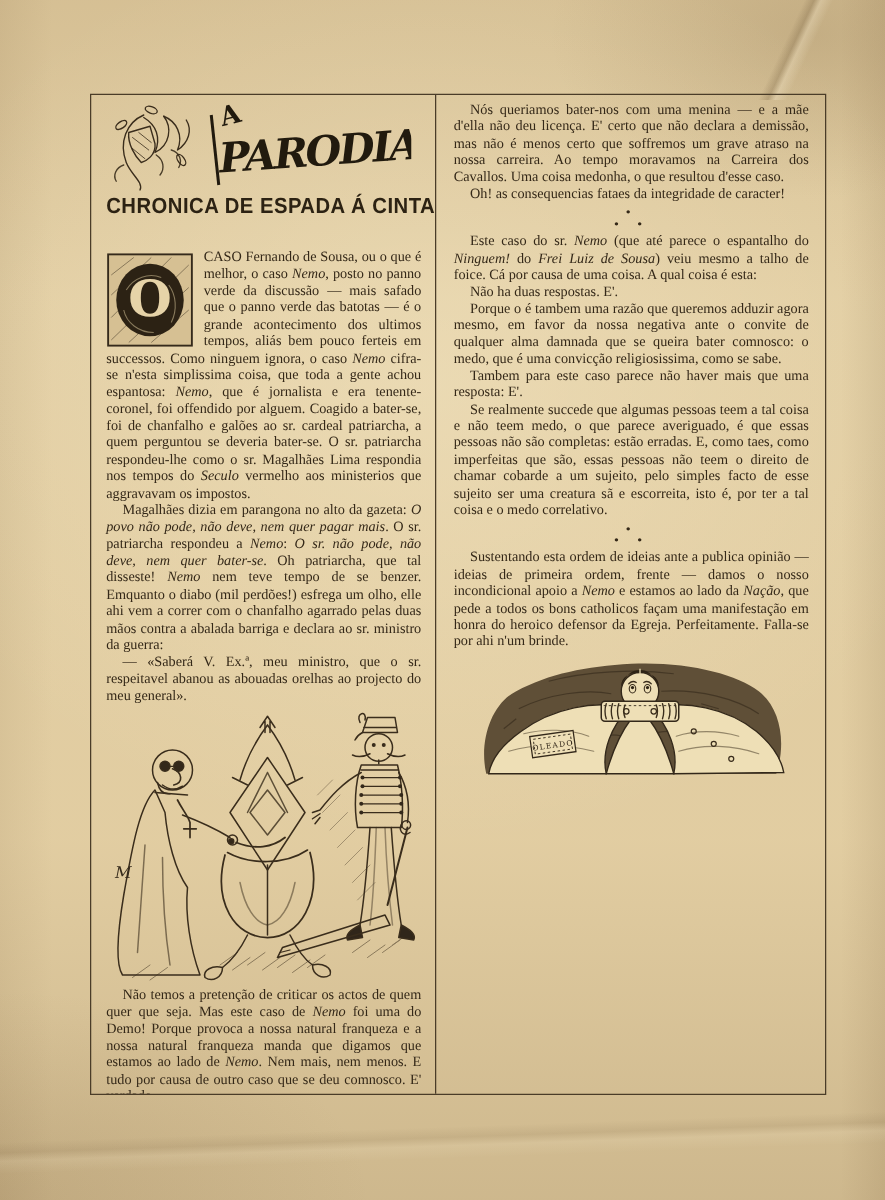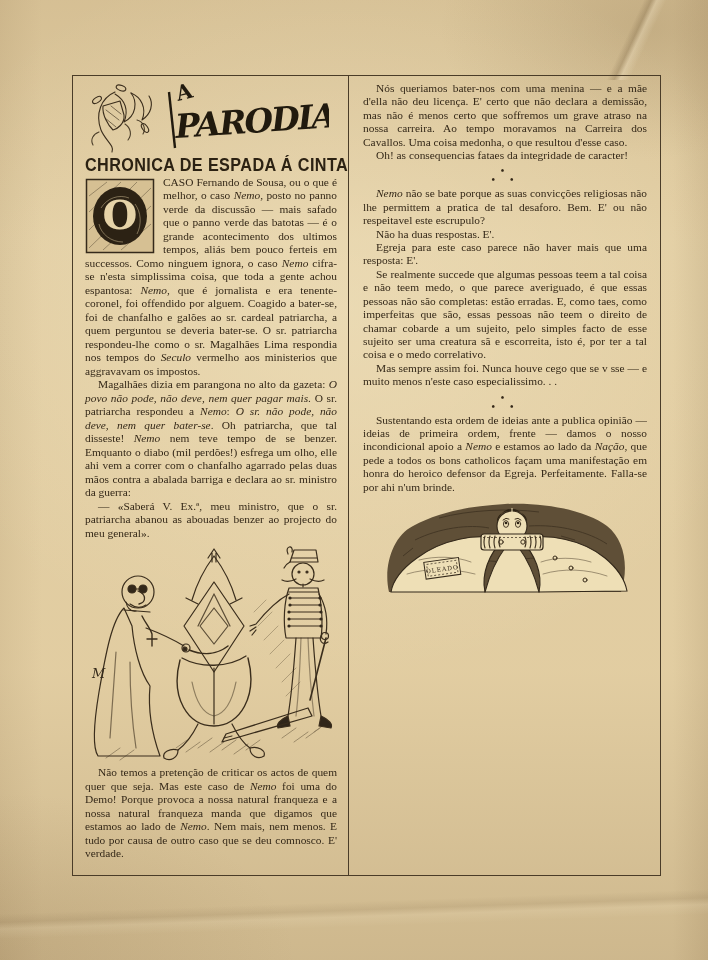--- a/index.html
+++ b/index.html
@@ -25,21 +25,21 @@
   }
   .col{box-sizing:border-box;color:#342818;font-size:11.4px;text-align:justify;overflow:hidden;}
   .col-left{width:276px;border-right:1.3px solid #4a3c28;padding:2px 11px 0 12px;line-height:13.5px;}
   .col-right{flex:1;padding:6px 13px 0 14px;line-height:13.4px;}
   .para{margin:0;text-indent:13px;}
   .para i{font-style:italic;}
   .masthead{position:relative;height:74px;margin:2px 0 0 -4px;}
   .headline{
     font-family:"Liberation Sans",sans-serif;font-weight:bold;
     font-size:16.2px;letter-spacing:.4px;text-align:left;
-    margin:5px 0 3px 0;color:#2c2213;transform:scaleY(1.08);white-space:nowrap;
+    margin:5px 0 27px 0;color:#2c2213;transform:scaleY(1.08);white-space:nowrap;
   }
   .dropcap-para{text-indent:0;}
   .dropcap{float:left;width:70px;height:76px;margin:2px 8px 1px 0;}
   .illus{display:block;margin:2px auto;}
   .sep{line-height:9px;text-align:center;color:#342818;font-size:10px;margin:4px 0 3px 0;font-weight:bold;}
   .sep div{letter-spacing:5px;}
   svg text{font-family:"DejaVu Serif",serif;}
   .ink{stroke:#3a2d1c;fill:none;stroke-linecap:round;stroke-linejoin:round;}
 </style>
 </head>
@@ -82,21 +82,21 @@
           <path d="M4,18 L22,4 M4,34 L36,4 M4,52 L52,4 M4,70 L66,10 M18,72 L66,28 M36,72 L66,46"></path>
         </g>
         <ellipse cx="35" cy="38" rx="27" ry="29" fill="#2c2214"></ellipse>
         <g stroke="#e2cfa2" stroke-width=".9" opacity=".5" fill="none">
           <path d="M16,30 C22,20 34,16 44,20 M14,46 C16,56 26,64 38,64 M50,26 C56,34 57,46 52,56"></path>
         </g>
         <text x="35" y="51" font-size="40" font-weight="bold" text-anchor="middle" fill="#e6d3a8">O</text>
       </svg></span><span>CASO Fernando de Sousa, ou o que é melhor, o caso <i>Nemo</i>, posto no panno verde da discussão — mais safado que o panno verde das batotas — é o grande acontecimento dos ultimos tempos, aliás bem pouco ferteis em successos. Como ninguem ignora, o caso <i>Nemo</i> cifra-se n'esta simplissima coisa, que toda a gente achou espantosa: <i>Nemo</i>, que é jornalista e era tenente-coronel, foi offendido por alguem. Coagido a bater-se, foi de chanfalho e galões ao sr. cardeal patriarcha, a quem perguntou se deveria bater-se. O sr. patriarcha respondeu-lhe como o sr. Magalhães Lima respondia nos tempos do <i>Seculo</i> vermelho aos ministerios que aggravavam os impostos.</span>
     </p>
     <p class="para">Magalhães dizia em parangona no alto da gazeta: <i>O povo não pode, não deve, nem quer pagar mais</i>. O sr. patriarcha respondeu a <i>Nemo</i>: <i>O sr. não pode, não deve, nem quer bater-se</i>. Oh patriarcha, que tal disseste! <i>Nemo</i> nem teve tempo de se benzer. Emquanto o diabo (mil perdões!) esfrega um olho, elle ahi vem a correr com o chanfalho agarrado pelas duas mãos contra a abalada barriga e declara ao sr. ministro da guerra:</p>
-    <p class="para">— «Saberá V. Ex.ª, meu ministro, que o sr. patriarcha abanou as abouadas benzer ao projecto do meu general».</p>
+    <p class="para">— «Saberá V. Ex.ª, meu ministro, que o sr. respeitavel abanou as abouadas orelhas ao projecto do meu general».</p>
 
     <svg class="illus" width="250" height="222" viewBox="0 0 250 222">
 
       <g class="ink" stroke-width=".8" opacity=".5">
         <path d="M90,206 L104,196 M100,210 L114,200 M112,206 L126,196 M124,210 L138,200 M136,208 L150,198 M148,212 L162,202 M160,208 L174,198"></path>
         <path d="M196,196 L210,186 M208,200 L222,190 M220,196 L234,186 M228,190 L242,180 M20,216 L34,206 M34,218 L48,208"></path>
       </g>
       <g class="ink" stroke-width=".8" opacity=".38">
         <path d="M168,70 L180,58 M172,84 L186,70 M178,98 L192,84 M184,112 L198,98 M190,126 L204,112 M196,140 L210,126 M200,154 L214,140"></path>
       </g>
@@ -179,25 +179,25 @@
 
   <div class="col col-right">
     <p class="para">Nós queriamos bater-nos com uma menina — e a mãe d'ella não deu licença. E' certo que não declara a demissão, mas não é menos certo que soffremos um grave atraso na nossa carreira. Ao tempo moravamos na Carreira dos Cavallos. Uma coisa medonha, o que resultou d'esse caso.</p>
     <p class="para">Oh! as consequencias fataes da integridade de caracter!</p>
 
     <div class="sep">
       <div>•</div>
       <div>• •</div>
     </div>
 
-    <p class="para"><i>Nemo</i> não se bate porque as suas convicções religiosas não lhe permittem a pratica de tal desaforo. Bem. E' ou não respeitavel este escrupulo?</p>
+    <p class="para">Este caso do sr. <i>Nemo</i> (que até parece o espantalho do <i>Ninguem!</i> do <i>Frei Luiz de Sousa</i>) veiu mesmo a talho de foice. Cá por causa de uma coisa. A qual coisa é esta:</p>
     <p class="para">Não ha duas respostas. E'.</p>
-    <p class="para">Egreja para este caso parece não haver mais que uma resposta: E'.</p>
+    <p class="para">Porque o é tambem uma razão que queremos adduzir agora mesmo, em favor da nossa negativa ante o convite de qualquer alma damnada que se queira bater comnosco: o medo, que é uma convicção religiosissima, como se sabe.</p>
+    <p class="para">Tambem para este caso parece não haver mais que uma resposta: E'.</p>
     <p class="para">Se realmente succede que algumas pessoas teem a tal coisa e não teem medo, o que parece averiguado, é que essas pessoas não são completas: estão erradas. E, como taes, como imperfeitas que são, essas pessoas não teem o direito de chamar cobarde a um sujeito, pelo simples facto de esse sujeito ser uma creatura sã e escorreita, isto é, por ter a tal coisa e o medo correlativo.</p>
-    <p class="para">Mas sempre assim foi. Nunca houve cego que se v sse — e muito menos n'este caso especialissimo. . .</p>
 
     <div class="sep">
       <div>•</div>
       <div>• •</div>
     </div>
 
     <p class="para">Sustentando esta ordem de ideias ante a publica opinião — ideias de primeira ordem, frente — damos o nosso incondicional apoio a <i>Nemo</i> e estamos ao lado da <i>Nação</i>, que pede a todos os bons catholicos façam uma manifestação em honra do heroico defensor da Egreja. Perfeitamente. Falla-se por ahi n'um brinde.</p>
 
     <svg class="illus" width="252" height="110" viewBox="0 0 252 110">
       <path d="M10,96 C4,70 14,40 34,30 C60,16 90,10 126,8 C170,6 210,16 228,30 C246,44 250,72 242,96 Z" fill="#5f4f37"></path>

